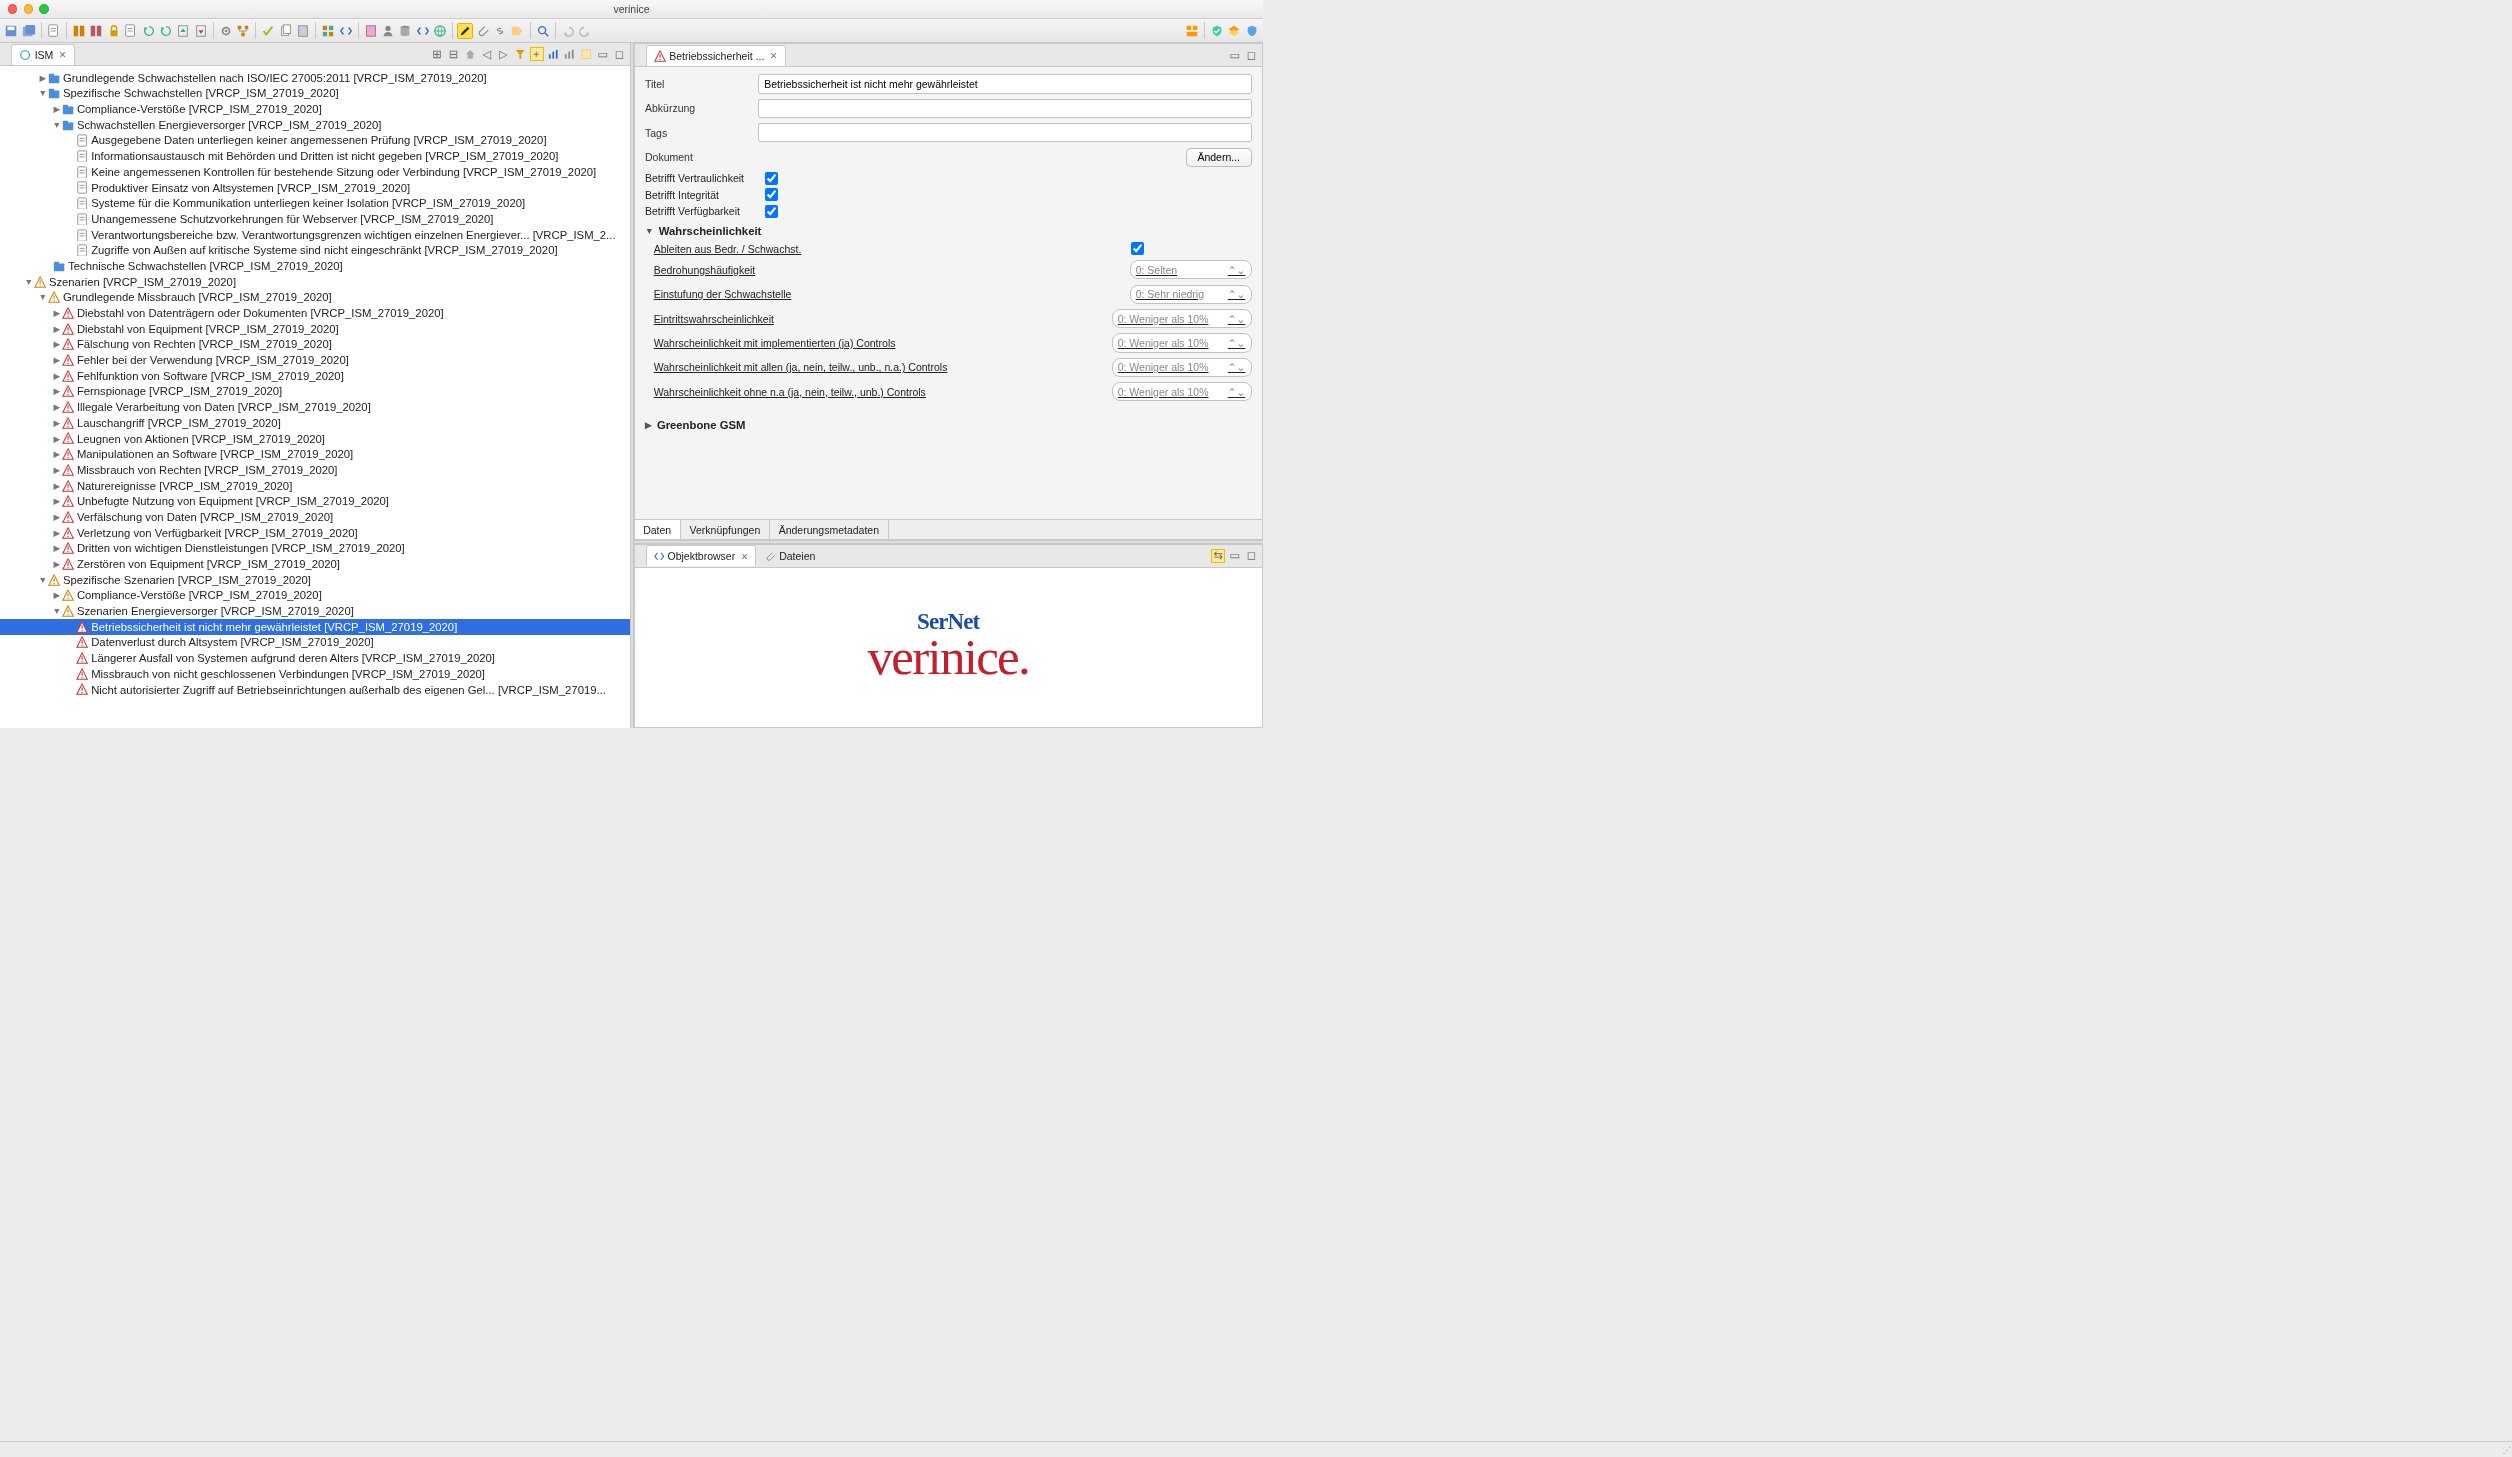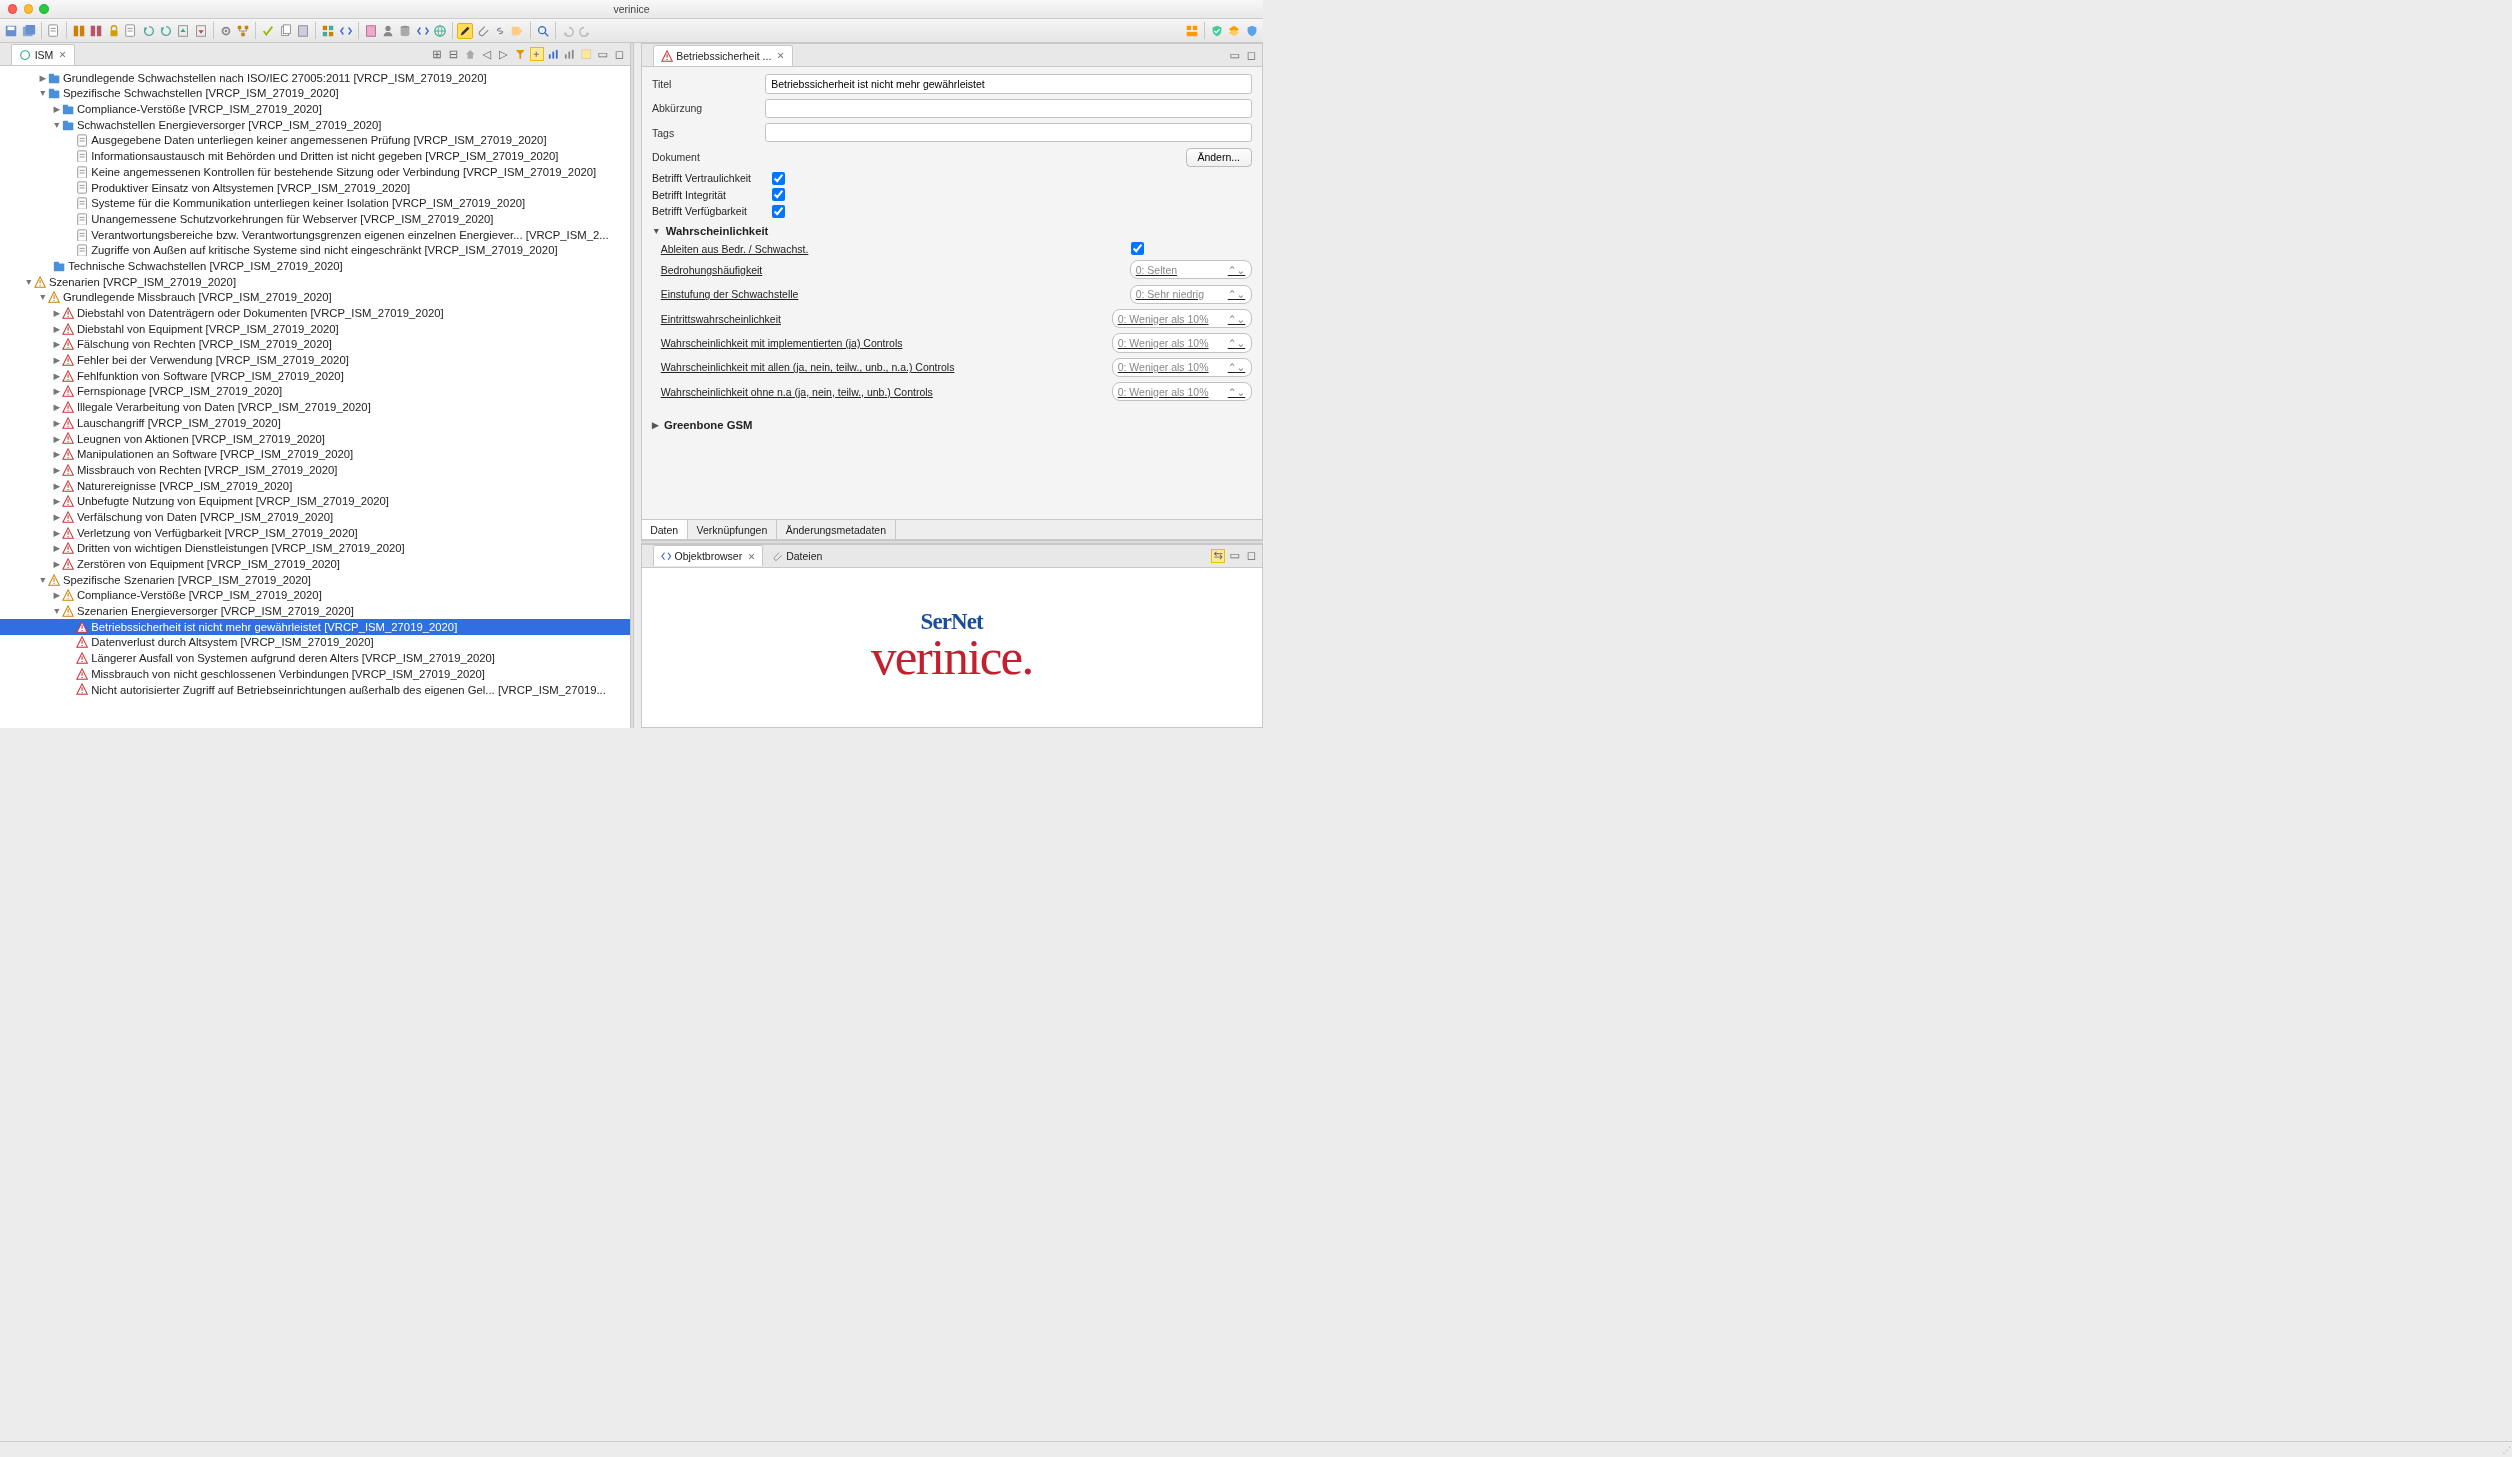--- a/index.html
+++ b/index.html
@@ -82,21 +82,21 @@
   .section-head .disc { font-size:8.7px; color:#555; }
   .section-body { padding:0 0 5.2px 8.7px;text-decoration:underline; }
   .sel-row { display:flex; align-items:center; margin-bottom:5.2px; font-size:10.5px; }
   .sel-row .sl { flex:1; }
   .sel { width:122px; border:0.9px solid #c2c2c2; border-radius:8px; padding:2.6px 5.2px; font-size:10.5px; background:#fff; color:#888; display:flex; justify-content:space-between; align-items:center;}
   .sel.wide{ width:140px;}
   .bottom-tabs { display:flex; border-top:0.9px solid #c8c8c8; background:#eee; }
   .bottom-tabs .bt { padding:3.5px 8.7px; font-size:10.5px; border-right:0.9px solid #c8c8c8; }
   .bottom-tabs .bt.active{ background:#fff; }
   
-  .stack-right { display:flex; flex-direction:column; height:100%;margin-left:7px; }
+  .stack-right { display:flex; flex-direction:column; height:100%; }
   .stack-right .upper { height: 497px; display:flex; flex-direction:column; border:0.9px solid #c8c8c8;}
   .stack-right .hsplit { height:3.5px; background:#dcdcdc; border-top:0.9px solid #c8c8c8; border-bottom:0.9px solid #c8c8c8; }
   .stack-right .lower { flex:1; display:flex; flex-direction:column; border:0.9px solid #c8c8c8;}
   .browser-body { flex:1; display:flex; align-items:center; justify-content:center; background:#fff; flex-direction:column; }
   .brand-sernet { font-family:Georgia, serif; font-size:23px; color:#1a4e9d; font-weight:bold; letter-spacing:-0.9px;}
   .brand-verinice{ font-family:Georgia, serif; font-size:51px; color:#c31f2e; letter-spacing:-1.7px; margin-top:-7px;}
   
   .statusbar{ position:absolute; bottom:0;left:0;right:0;height:15.7px;background:#ececec;border-top:0.9px solid #ccc;}
   .statusbar .grip{ position:absolute; right:2.6px; bottom:1.7px; color:#999; font-size:8.7px; letter-spacing:-1.7px;}
 </style>
@@ -506,21 +506,21 @@
           </span>
           <span>Unangemessene Schutzvorkehrungen für Webserver [VRCP_ISM_27019_2020]</span>
         </div>
           <div class="node">
           <span class="sp" style="width:72px"></span>
           <span class="ic">
             <svg width="12.2" height="12.2" viewBox="0 0 14 14">
               <use href="#i-doc"></use>
             </svg>
           </span>
-          <span>Verantwortungsbereiche bzw. Verantwortungsgrenzen eigenen einzelnen Energiever... [VRCP_ISM_2...</span>
+          <span>Verantwortungsbereiche bzw. Verantwortungsgrenzen wichtigen einzelnen Energiever... [VRCP_ISM_2...</span>
         </div>
           <div class="node">
           <span class="sp" style="width:72px"></span>
           <span class="ic">
             <svg width="12.2" height="12.2" viewBox="0 0 14 14">
               <use href="#i-doc"></use>
             </svg>
           </span>
           <span>Zugriffe von Außen auf kritische Systeme sind nicht eingeschränkt [VRCP_ISM_27019_2020]</span>
         </div>

